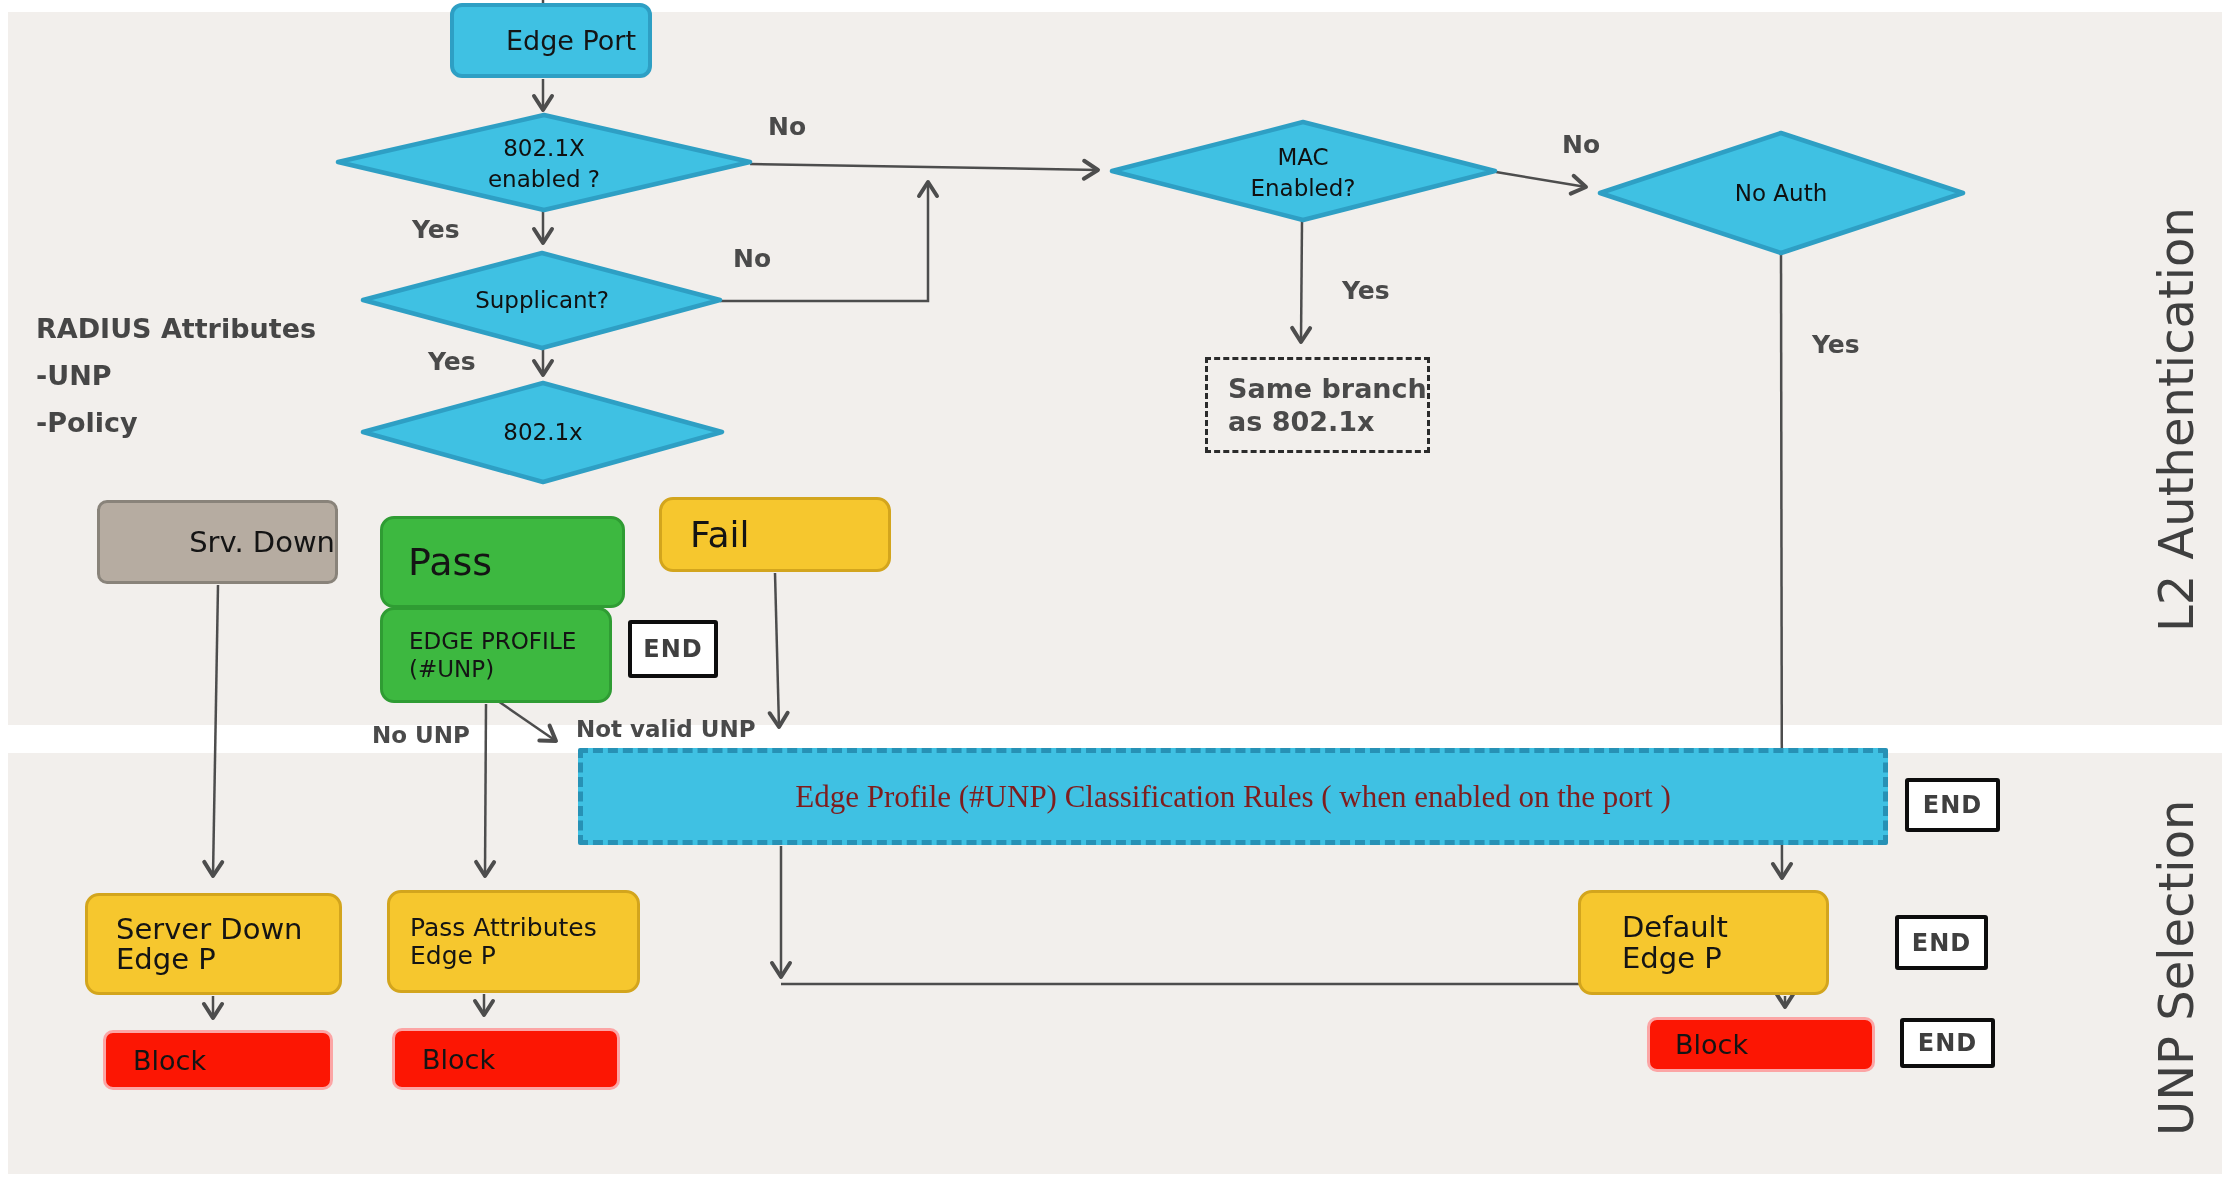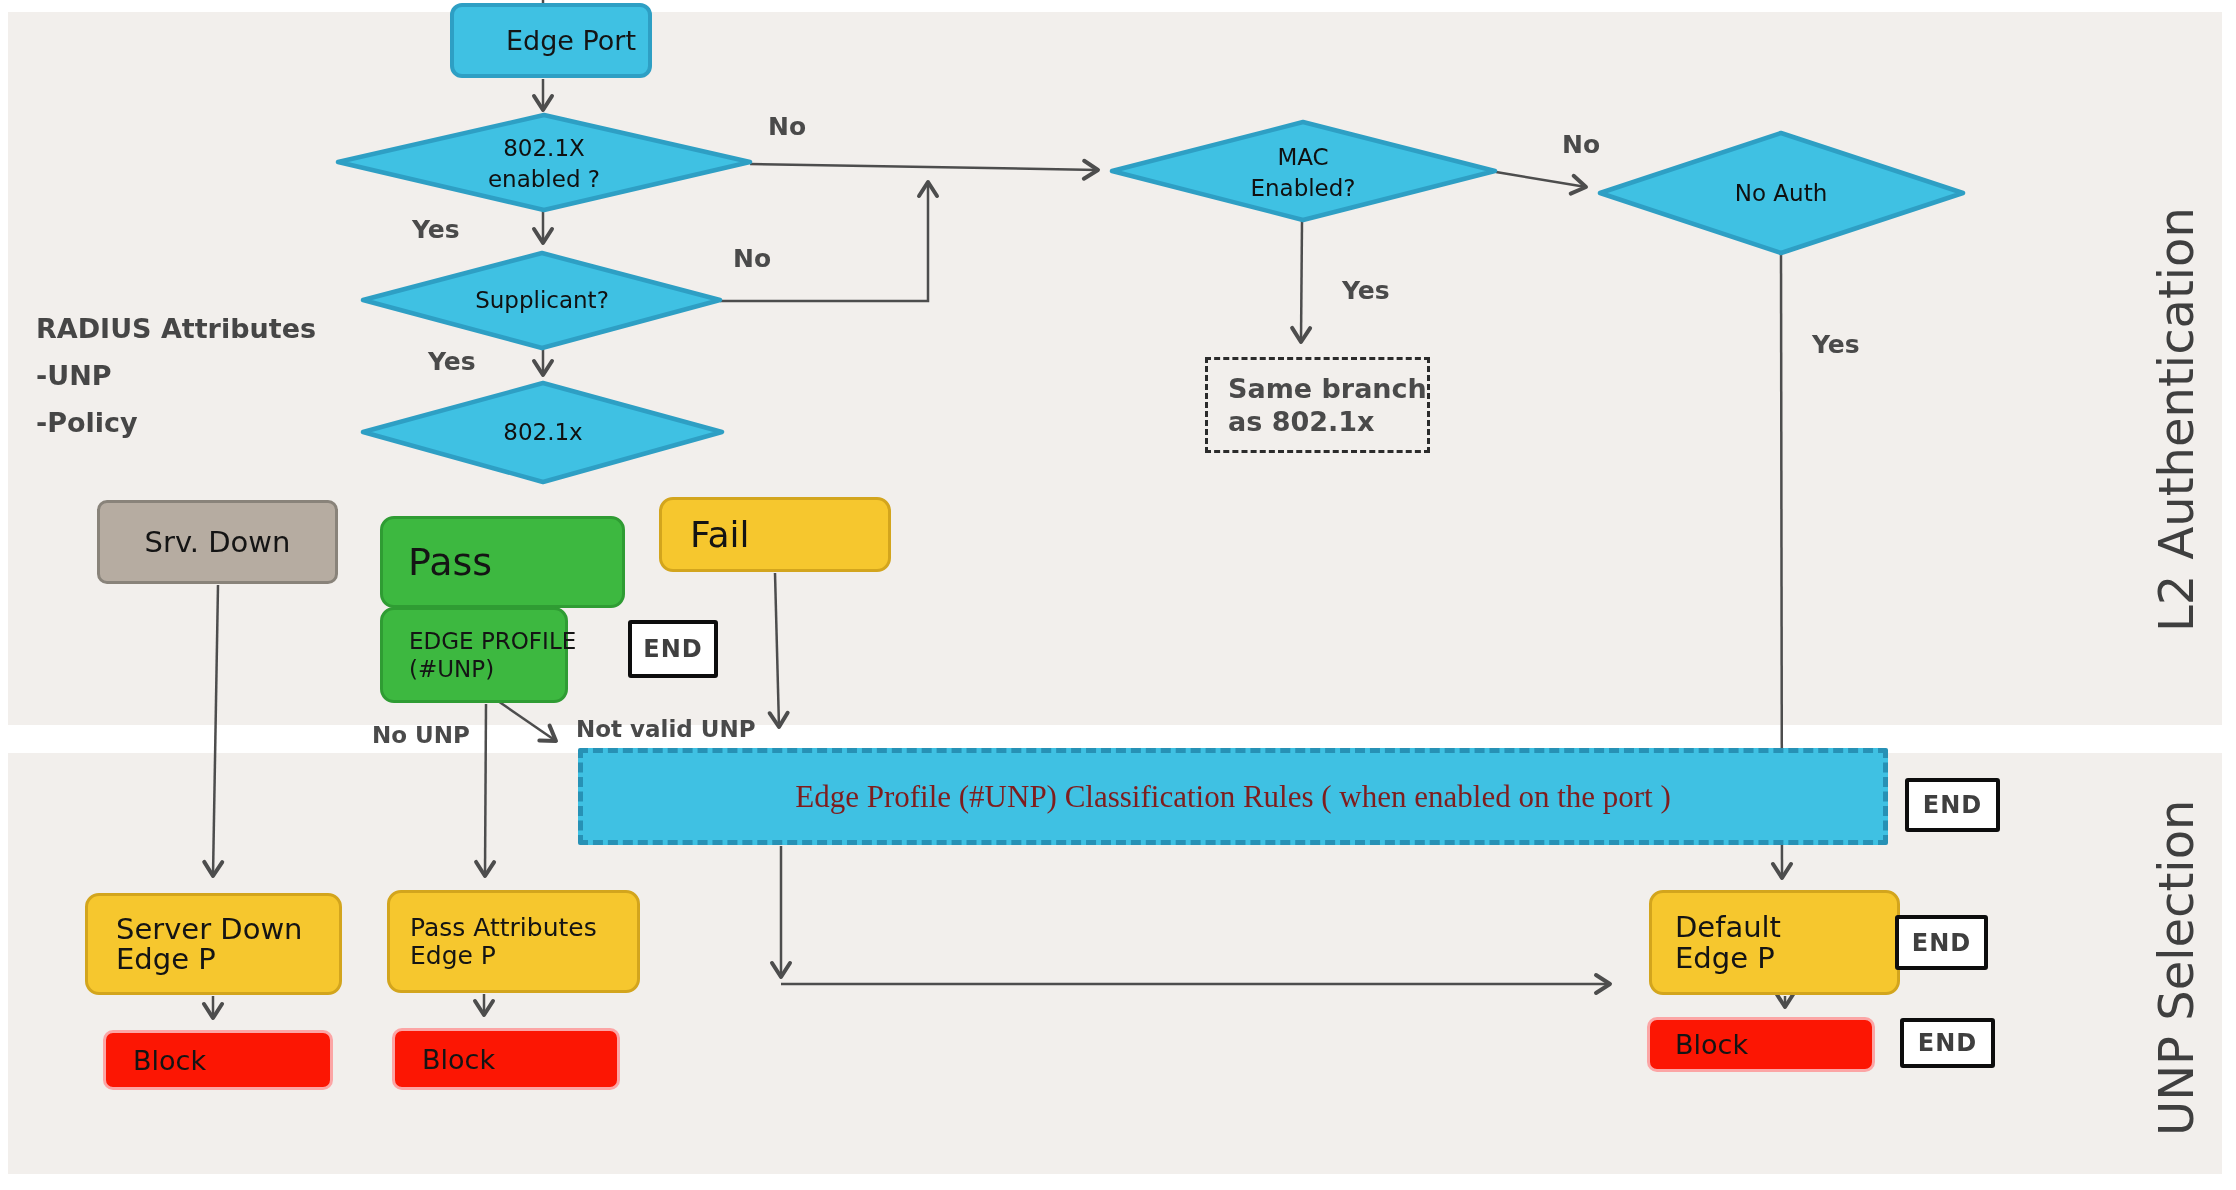--- a/index.html
+++ b/index.html
@@ -7,21 +7,21 @@
   .stage{position:relative;width:2236px;height:1190px;background:#ffffff;overflow:hidden;
          font-family:"DejaVu Sans","Liberation Sans",sans-serif;color:#141414;}
   .band{position:absolute;background:#f2efec;}
   .abs{position:absolute;}
   .node{position:absolute;display:flex;flex-direction:column;justify-content:center;}
   .node .ln{white-space:nowrap;}
   .cyanbox{background:#3fc1e3;border:4px solid #2e9fc4;border-radius:12px;align-items:center;padding-left:40px;}
   .greenbox{background:#3db840;border:3px solid #2f9c33;border-radius:14px;}
   .yellowbox{background:#f6c72e;border:3px solid #d3a51d;border-radius:14px;}
   .redbox{background:#fc1603;border:3px solid #fca5a5;border-radius:10px;}
-  .tanbox{background:#b6aca1;border:3px solid #89837a;border-radius:10px;align-items:center;}
+  .tanbox{background:#b6aca1;border:3px solid #89837a;border-radius:10px;align-items:flex-end;}
   .endbox{background:#ffffff;border:4px solid #0d0d0d;border-radius:3px;align-items:center;
           font-size:24px;font-weight:600;color:#3f3f3f;letter-spacing:1px;}
   .dashedclass{background:#3fc1e3;border:5px dashed #2791b5;border-radius:2px;align-items:center;
                font-size:31px;color:#7f1d1d;font-family:Liberation Serif, serif;}
   .dashedplain{border:3px dashed #2b2b2b;background:transparent;}
   .dtext{position:absolute;text-align:center;font-size:23px;color:#101010;line-height:31px;}
   .elabel{position:absolute;font-size:25px;font-weight:600;color:#4a4a4a;white-space:nowrap;}
   .small-label{font-size:23px;font-weight:700;}
   .sectionlabel{position:absolute;writing-mode:vertical-rl;transform:rotate(180deg);
                 display:flex;align-items:center;justify-content:center;
@@ -93,21 +93,21 @@
   </div>
 
   <div class="node greenbox" style="left:380px;top:516px;width:245px;height:92px;font-size:38px;padding-left:25px;">
     <div class="ln">Pass</div>
   </div>
 
   <div class="node yellowbox" style="left:659px;top:497px;width:232px;height:75px;font-size:36px;padding-left:28px;">
     <div class="ln">Fail</div>
   </div>
 
-  <div class="node greenbox" style="left:380px;top:607px;width:188px;height:96px;font-size:23px;padding-left:26px;line-height:28px;">
+  <div class="node greenbox" style="left:380px;top:607px;width:232px;height:96px;font-size:23px;padding-left:26px;line-height:28px;">
     <div class="ln">EDGE PROFILE</div>
     <div class="ln">(#UNP)</div>
   </div>
 
   <div class="node endbox" style="left:628px;top:620px;width:90px;height:58px;">
     <div class="ln">END</div>
   </div>
 
   <div class="node dashedclass" style="left:578px;top:748px;width:1310px;height:97px;">
     <div class="ln">Edge Profile (#UNP) Classification Rules ( when enabled on the port )</div>
@@ -125,21 +125,21 @@
   <div class="node yellowbox" style="left:85px;top:893px;width:257px;height:102px;font-size:29px;padding-left:28px;line-height:30px;">
     <div class="ln">Server Down</div>
     <div class="ln">Edge P</div>
   </div>
 
   <div class="node yellowbox" style="left:387px;top:890px;width:253px;height:103px;font-size:25px;padding-left:20px;line-height:28px;">
     <div class="ln">Pass Attributes</div>
     <div class="ln">Edge P</div>
   </div>
 
-  <div class="node yellowbox" style="left:1649px;top:890px;width:251px;height:105px;font-size:29px;padding-left:23px;line-height:31px;">
+  <div class="node yellowbox" style="left:1578px;top:890px;width:251px;height:105px;font-size:29px;padding-left:41px;line-height:31px;">
     <div class="ln">Default</div>
     <div class="ln">Edge P</div>
   </div>
 
   <div class="node endbox" style="left:1895px;top:915px;width:93px;height:55px;">
     <div class="ln">END</div>
   </div>
 
   <div class="node redbox" style="left:103px;top:1030px;width:230px;height:60px;font-size:27px;padding-left:27px;">
     <div class="ln">Block</div>

